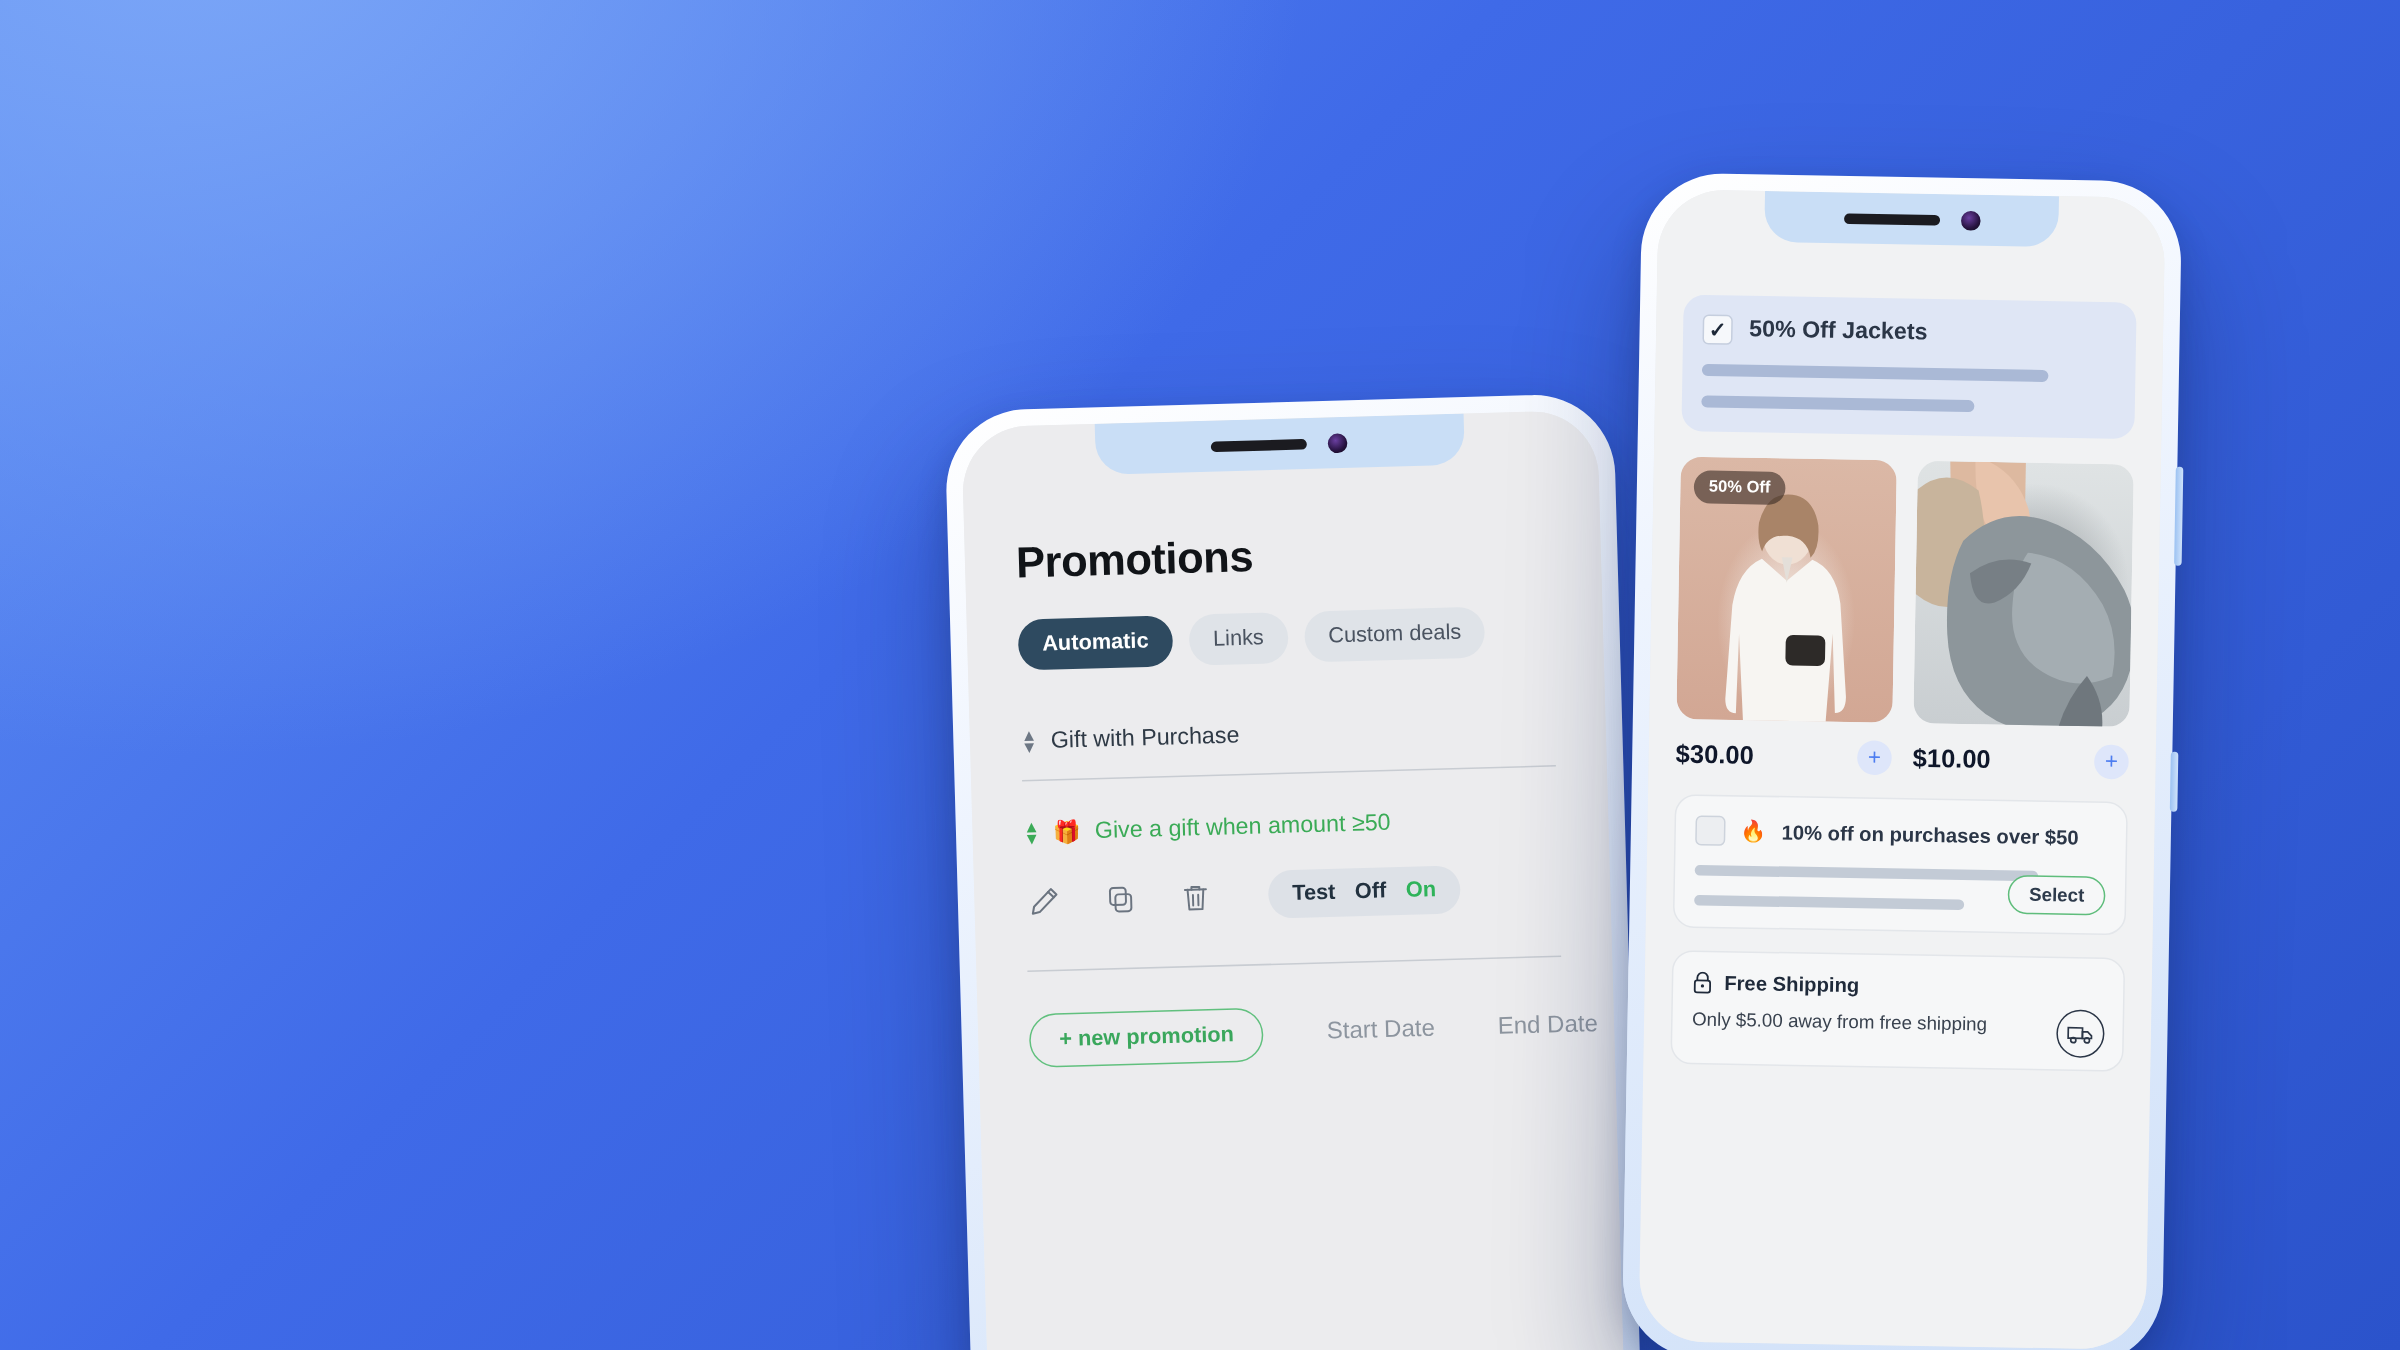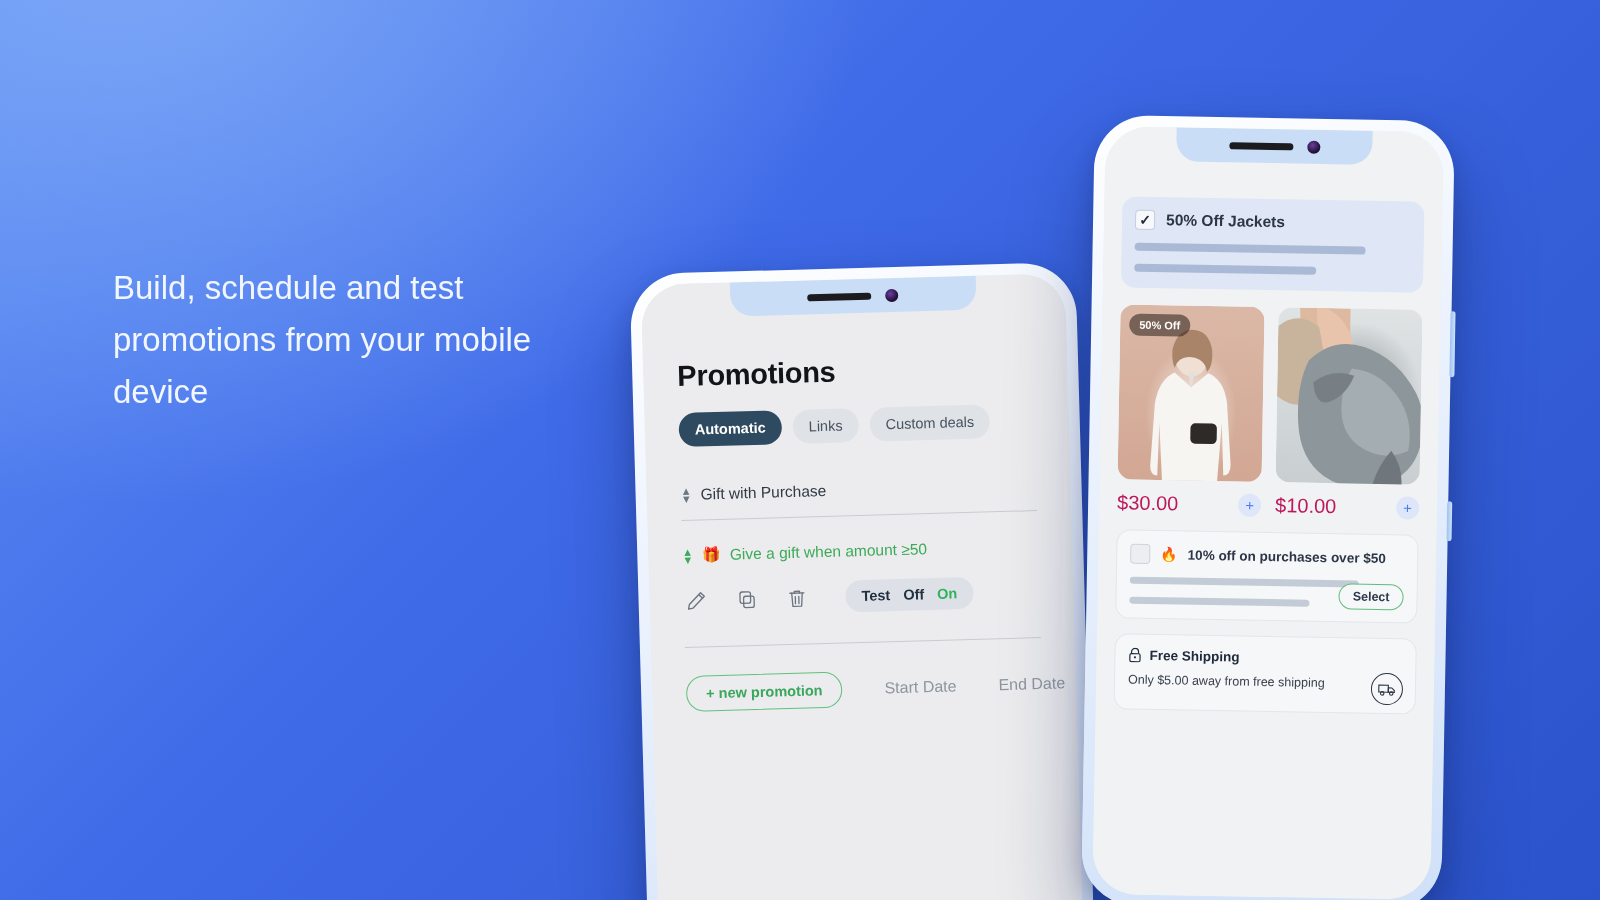--- a/index.html
+++ b/index.html
@@ -325,23 +325,23 @@
     grid-template-columns: 1fr 1fr;
     gap: 14px;
     margin-top: 12px;
   }
   .price-cell {
     display: flex;
     align-items: center;
     justify-content: space-between;
   }
   .price {
-    font-size: 20px;
-    font-weight: 400;
-    color: #be185d;
+    font-size: 17px;
+    font-weight: 700;
+    color: #0f172a;
   }
   .add-btn {
     width: 23px; height: 23px;
     border-radius: 50%;
     background: #dee6fa;
     color: #4d7df0;
     font-size: 15px;
     display: flex; align-items: center; justify-content: center;
     line-height: 1;
   }
@@ -381,21 +381,20 @@
     display: flex; align-items: center; justify-content: center;
     background: #f6f7f8;
   }
 </style>
 </head>
 <body>
 
 <div id="hero-bg"></div>
 
 <div id="copy-block">
-  <p id="subhead">Build, schedule and test promotions from your mobile device</p>
 </div>
 
 <div id="phones-stage">
 
   <div id="phone-right" class="phone">
     <div class="side-btn" style="top:190px;height:66px;"></div>
     <div class="side-btn" style="top:380px;height:40px;"></div>
     <div class="phone-inner">
       <div class="notch">
         <div class="notch-speaker"></div>

